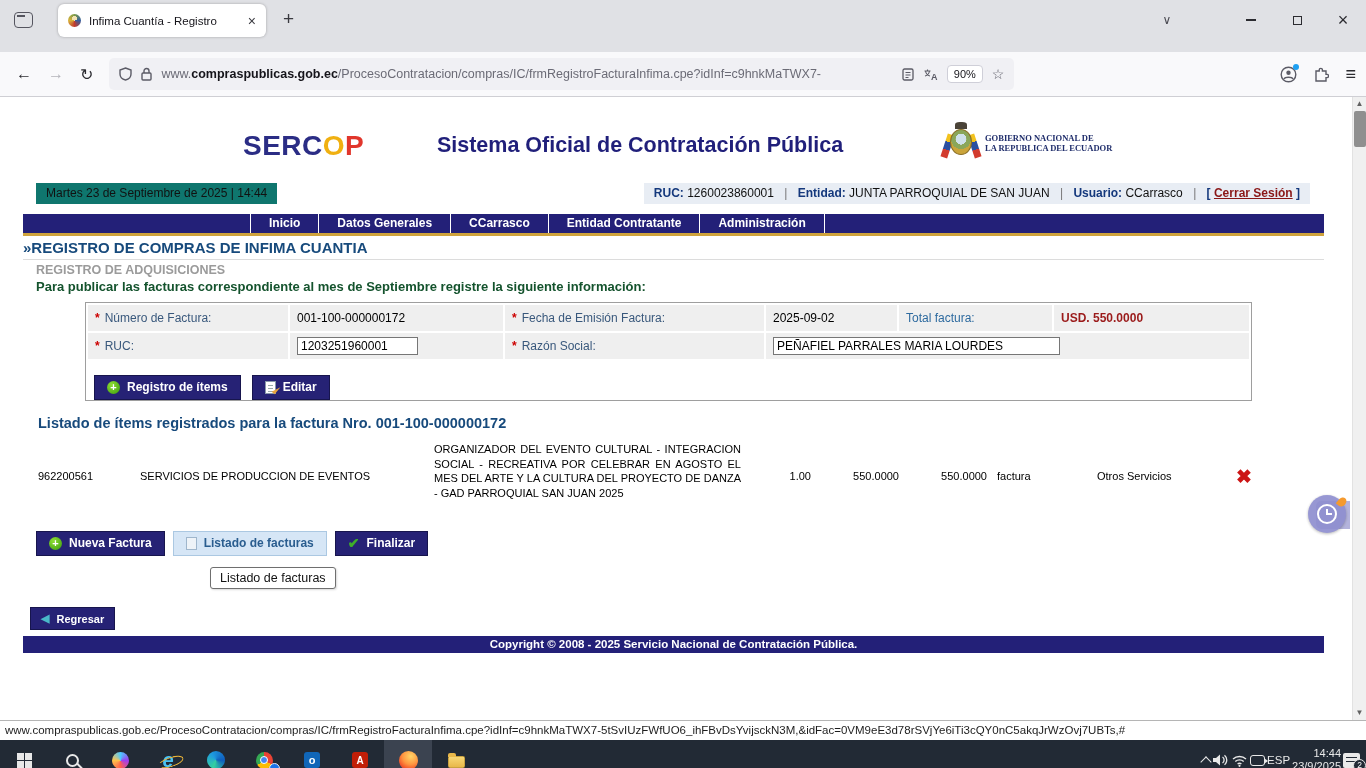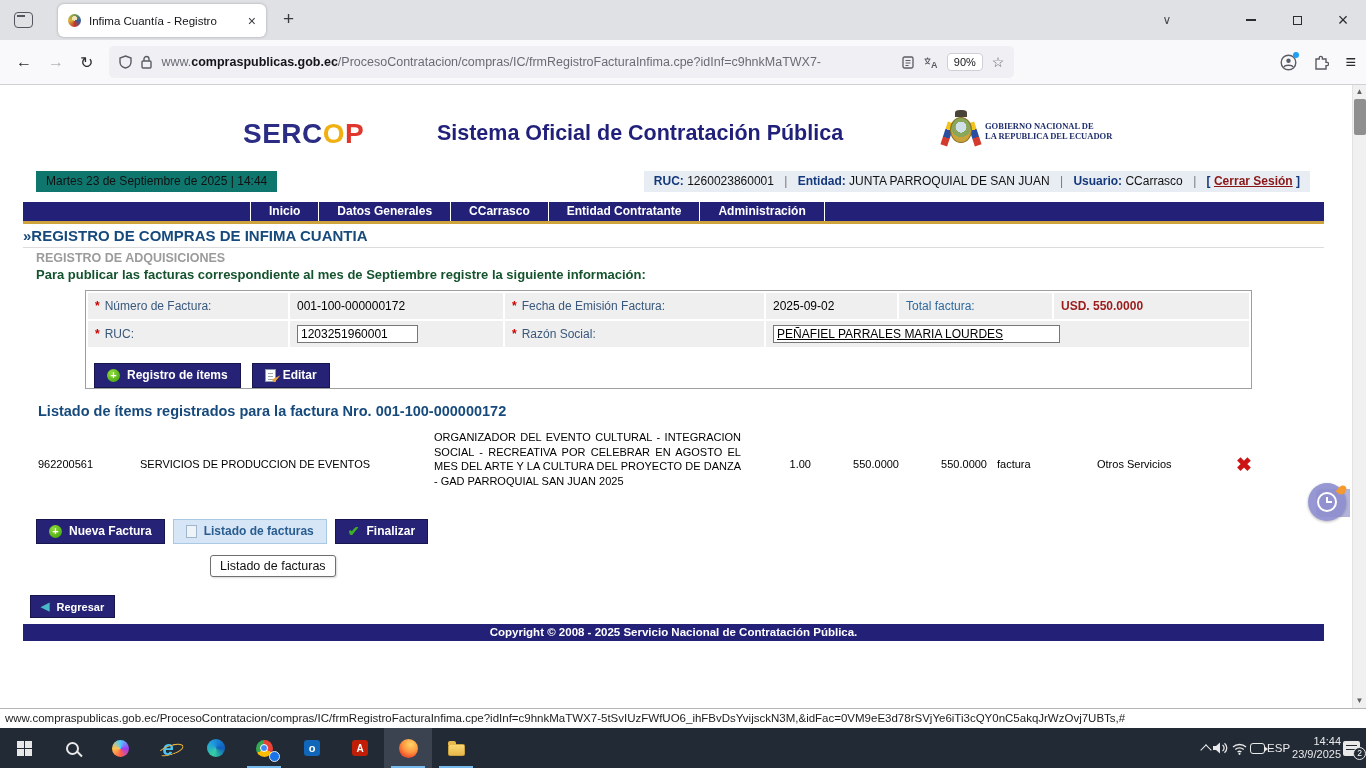--- a/index.html
+++ b/index.html
@@ -3,21 +3,21 @@
 <meta charset="utf-8">
 <style>
   * { box-sizing: border-box; }
   html,body { margin:0; padding:0; }
   body {
     width:1366px; height:768px; overflow:hidden;
     font-family:"Liberation Sans", sans-serif;
     background:#fff;
   }
   
-  .tabstrip { position:relative; height:40px; background:#e0e1e5; }
+  .tabstrip { position:relative; height:52px; background:#e0e1e5; }
   .fxview-icon { position:absolute; left:14px; top:12px; width:19px; height:16px;
     border:1.7px solid #55555f; border-radius:4px; }
   .fxview-icon::before { content:""; position:absolute; left:2px; right:7px; top:2px; height:2px; background:#55555f; }
   .tab { position:absolute; left:58px; top:4px; width:208px; height:33px; background:#fff;
     border-radius:6px; box-shadow:0 0 3px rgba(0,0,0,.28); display:flex; align-items:center; padding:0 10px; gap:8px; }
   .favicon { width:13px; height:13px; border-radius:50%;
     background: radial-gradient(circle at 50% 32%, #f2e3b3 0 22%, rgba(0,0,0,0) 23%),
       conic-gradient(from -90deg, #d8b23a, #7a9c4a, #355e9e, #c23b2e, #d8b23a); flex:0 0 auto; }
   .tab-title { flex:1; font-size:11.5px; color:#15141a; white-space:nowrap; overflow:hidden; }
   .tab-close { font-size:14px; color:#3a3a40; line-height:1; }
@@ -339,21 +339,21 @@
           <span class="flabel">RUC:</span>
         </div>
       <div class="fcell">
           <input class="txt" style="width: 121px;" value="1203251960001">
         </div>
       <div class="fcell">
           <span class="req">*</span>
           <span class="flabel">Razón Social:</span>
         </div>
       <div class="fcell" style="grid-column:4 / 7">
-          <input class="txt" style="width: 287px; text-decoration: underline;" value="PEÑAFIEL PARRALES MARIA LOURDES">
+          <input class="txt" style="width: 287px;" value="PEÑAFIEL PARRALES MARIA LOURDES">
         </div>
     </div>
     <div class="form-buttons">
       <div class="btn-navy">
         <span class="icon-plus">+</span>
         <span>Registro de ítems</span>
       </div>
       <div class="btn-navy">
         <span class="icon-edit"></span>
         <span>Editar</span>

